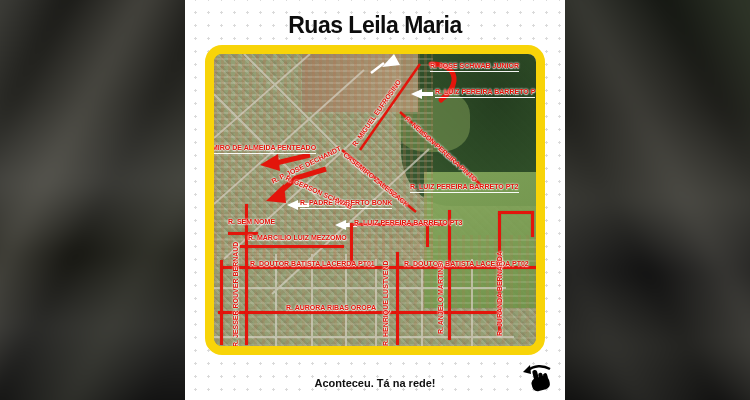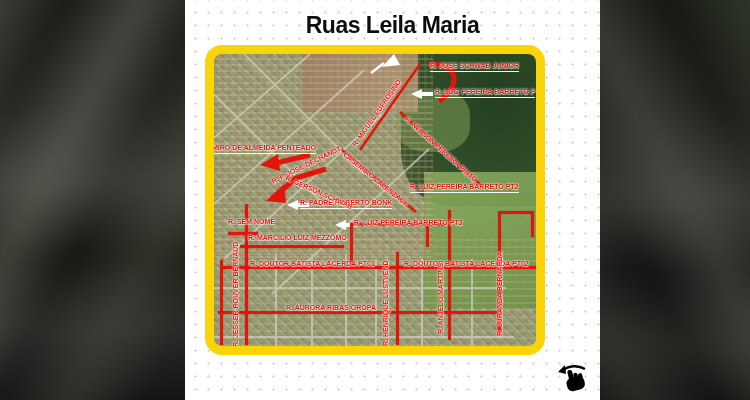--- a/index.html
+++ b/index.html
@@ -14,21 +14,21 @@
   .left .blur-art{background:
      linear-gradient(118deg,rgba(90,90,84,.55) 8%,rgba(0,0,0,0) 22%,rgba(120,118,108,.45) 38%,rgba(0,0,0,0) 52%,rgba(90,92,80,.4) 68%,rgba(0,0,0,0) 84%),
      linear-gradient(180deg,#171714 0%,#23231f 28%,#3a3a36 46%,#14140f 62%,#2a2a28 78%,#0c0c0c 100%);}
   .right .blur-art{background:
      linear-gradient(242deg,rgba(70,80,60,.5) 10%,rgba(0,0,0,0) 26%,rgba(110,108,100,.4) 44%,rgba(0,0,0,0) 60%,rgba(80,80,74,.35) 76%,rgba(0,0,0,0) 90%),
      linear-gradient(180deg,#121510 0%,#1d1d19 30%,#34342f 50%,#101010 66%,#242421 82%,#0a0a0a 100%);}
 
   
   .card{position:absolute;left:185px;top:0;width:380px;height:400px;background:#fff;
         background-image:radial-gradient(#dadada 1.1px,transparent 1.4px);
-        background-size:13px 13px;background-position:4px 6px;padding-left:35px;}
+        background-size:13px 13px;background-position:4px 6px;}
   .post-title{position:absolute;top:12px;left:0;width:100%;text-align:center;margin:0;
         font-size:23px;font-weight:bold;color:#0d0d0d;letter-spacing:-.5px;}
   .caption{position:absolute;bottom:11px;left:0;width:100%;text-align:center;
         font-size:11px;font-weight:bold;color:#111;}
 
   
   .map-frame{position:absolute;left:20px;top:45px;width:340px;height:310px;
         box-sizing:border-box;border:9px solid #F8D408;border-radius:17px;
         background:#8a946b;overflow:hidden;}
   .map-inner{position:absolute;inset:0;width:322px;height:292px;overflow:hidden;border-radius:8px;
@@ -178,20 +178,21 @@
         <div class="lbl" style="left:72px;top:120px;transform:rotate(24deg);transform-origin:0 50%">R. GERSON SCHWAB</div>
 
         <div class="lbl vlbl" style="left:18px;top:168px;height:125px">R. JESSER ROUVER BERNAUD</div>
         <div class="lbl vlbl" style="left:168px;top:196px;height:96px">R. HENRIQUE LUSTVEND</div>
         <div class="lbl vlbl" style="left:223px;top:184px;height:96px">R. ANJELO MARTINS</div>
         <div class="lbl vlbl" style="left:282px;top:198px;height:84px">R. JURANDA BERNARDA</div>
 
       </div>
     </div>
 
+    <div class="caption">Aconteceu. Tá na rede!</div>
 
     <svg class="hand-icon" viewBox="0 0 34 30">
       <path d="M6,8 C13,2 22,2 29,6" stroke="#000" stroke-width="2.4" fill="none"></path>
       <polygon points="9,2 2,9 10,11" fill="#000"></polygon>
       <g fill="#000" transform="rotate(-14 17 18)">
         <rect x="13.6" y="6.5" width="4.8" height="14" rx="2.4"></rect>
         <rect x="18.6" y="10.5" width="4.4" height="9" rx="2.2"></rect>
         <rect x="23.2" y="12" width="4.2" height="8" rx="2.1"></rect>
         <rect x="10" y="14.5" width="18" height="13.5" rx="5.5"></rect>
       </g>

